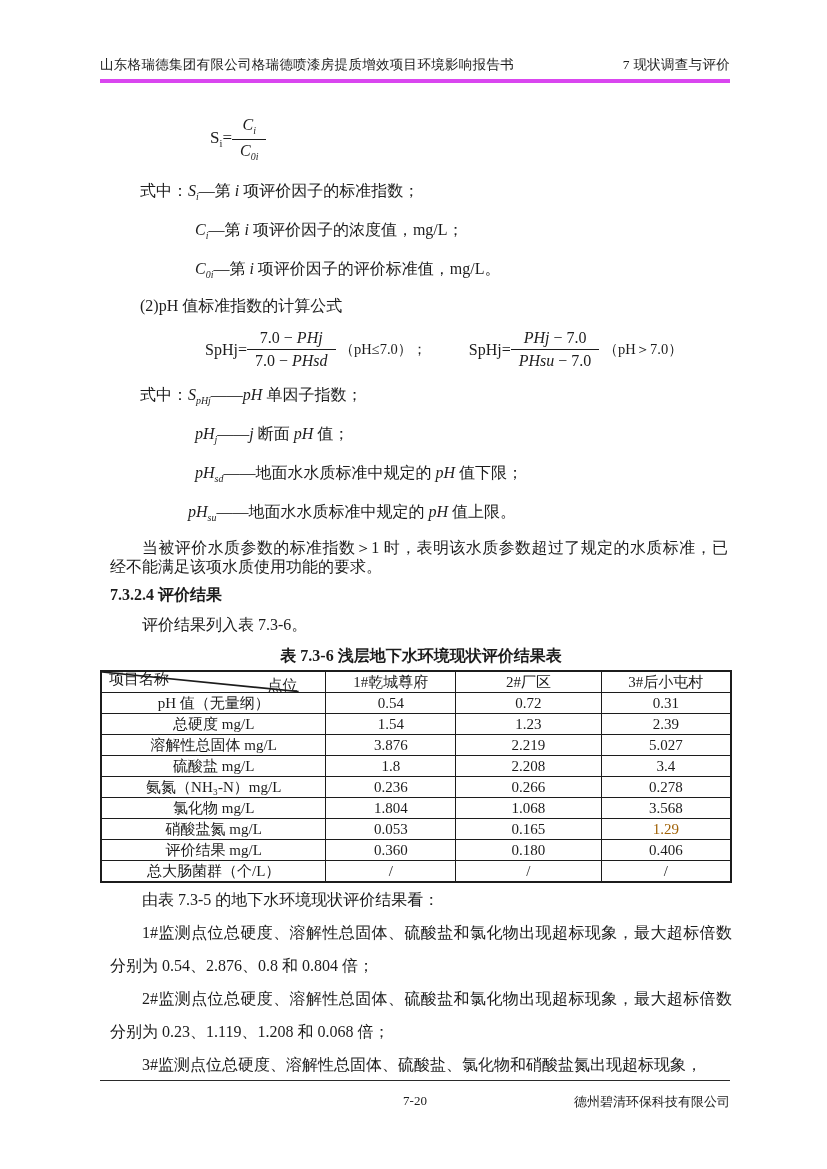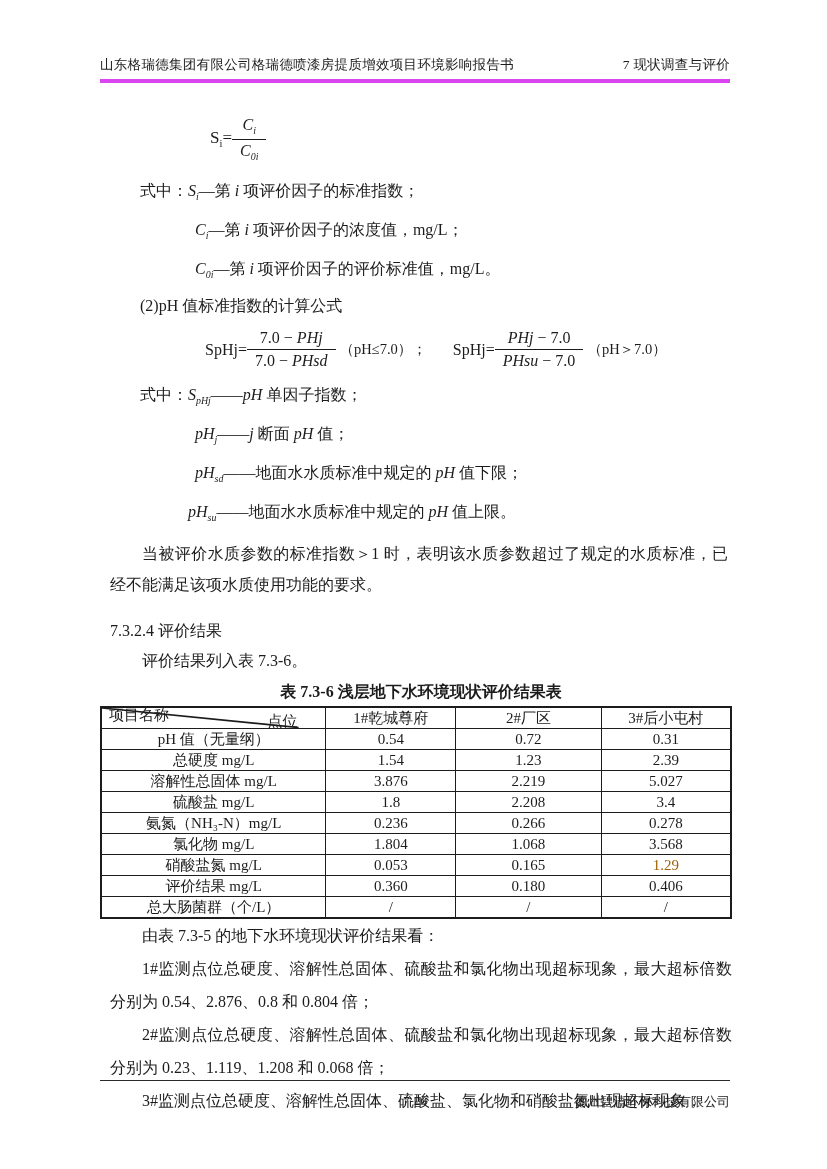--- a/index.html
+++ b/index.html
@@ -29,26 +29,26 @@
   .it { font-style: italic; }
   .sb { vertical-align: sub; font-size: 0.62em; }
   sub { font-size: 0.62em; }
 
   .legend-line { line-height: 33px; white-space: nowrap; }
   .ind-30 { margin-left: 30px; }
   .ind-78 { margin-left: 78px; }
   .ind-85 { margin-left: 85px; }
 
   .ph-intro { line-height: 28px; margin-left: 30px; }
-  .ph-formulas { margin: 6px 0 4px 95px; height: 48px; display: flex; align-items: center; gap: 26px; font-size: 16px; }
+  .ph-formulas { margin: 6px 0 4px 95px; height: 48px; display: flex; align-items: center; gap: 42px; font-size: 16px; }
   .ph-formulas .fgroup { display: flex; align-items: center; }
   .cond { font-size: 14.5px; margin-left: 4px; }
 
-  .para { line-height: 31px; text-align: justify; text-indent: 2em; margin: 4px 4px 0 0; }
-  .section-heading { line-height: 30px; margin-top: 16px; }
+  .para { line-height: 19px; text-align: justify; text-indent: 2em; margin: 4px 4px 0 0; }
+  .section-heading { line-height: 30px; margin-top: 4px; font-weight: bold; }
   .para-short { line-height: 30px; text-indent: 2em; }
 
   .table-title { text-align: center; font-weight: bold; font-size: 16px; line-height: 28px; margin-top: 2px; }
 
   
   table.results { border-collapse: collapse; width: 632px; margin-left: -10px; table-layout: fixed; }
   table.results td { border: 1px solid #1c1c1c; text-align: center; font-size: 15px; padding: 0 2px; height: 20px; line-height: 20px; overflow: hidden; }
   table.results { border: 2px solid #1c1c1c; }
   td.corner { position: relative; height: 46px; padding: 0; }
   td.corner svg { position: absolute; left: 0; top: 0; width: 100%; height: 100%; }

